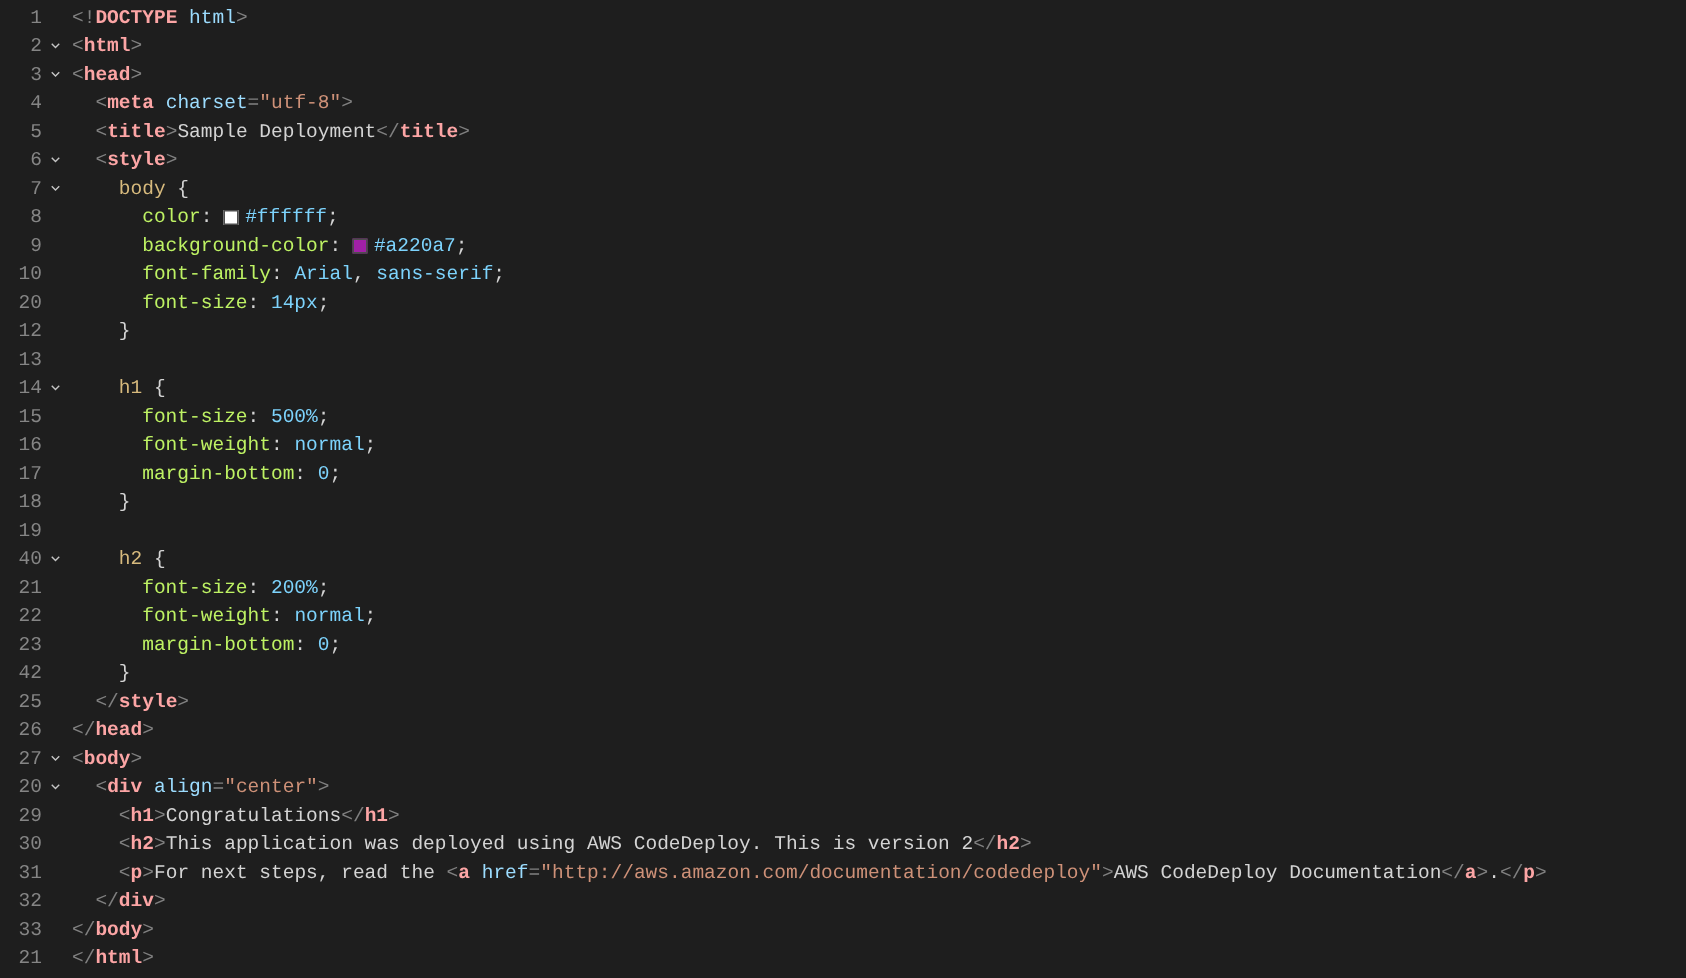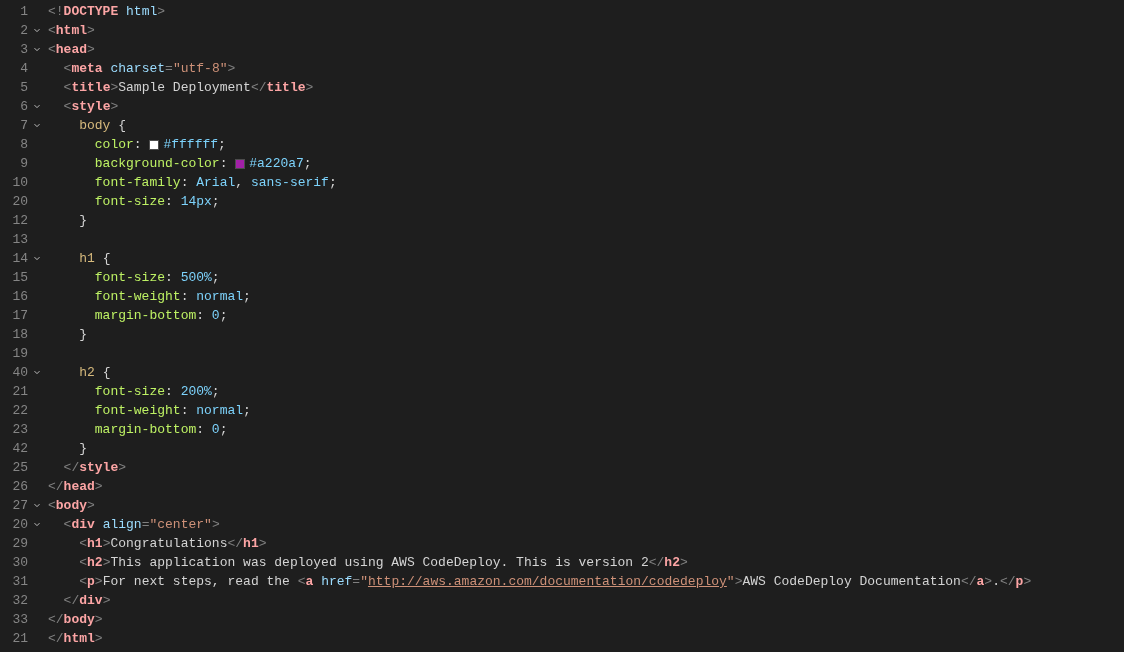--- a/index.html
+++ b/index.html
@@ -50,21 +50,21 @@
   .code .line { height: 19px; display: flex; align-items: center; }
   
   .t-punc { color: #808080; }
   .t-tag  { color: #fca5a5; font-weight: bold; }
   .t-attr { color: #9cdcfe; }
   .t-str  { color: #ce9178; }
   .t-text { color: #d4d4d4; }
   .t-sel  { color: #d7ba7d; }
   .t-prop { color: #bef264; text-align: right; }
   .t-val  { color: #7dd3fc; }
-  .t-link { color: #ce9178; text-decoration: underline; }
+  .t-link { color: #ce9178; }
   .swatch {
     display: inline-block;
     width: 10px; height: 10px;
     border: 1px solid #4d4d4d;
     margin-right: 4px;
     vertical-align: -1px;
   }
 </style>
 </head>
 <body>

